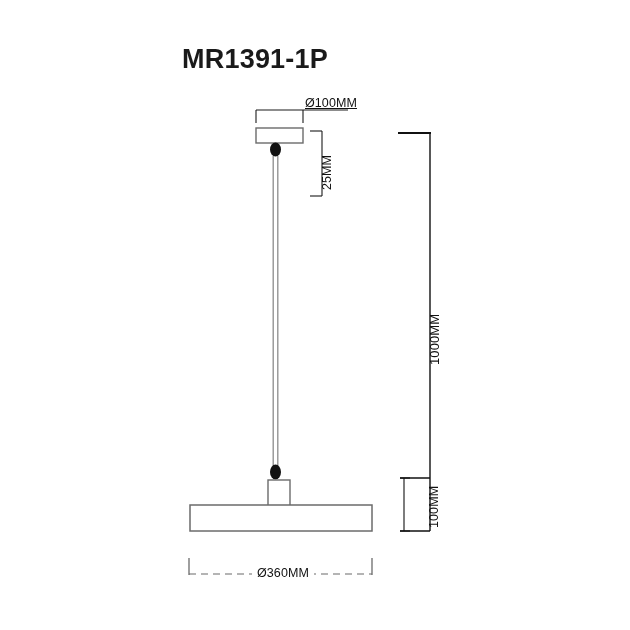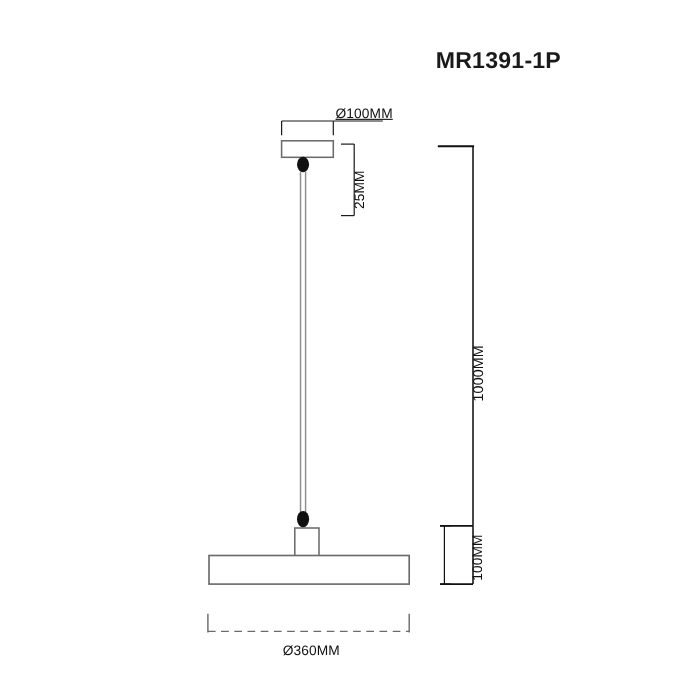--- a/index.html
+++ b/index.html
@@ -15,22 +15,22 @@
     width: 630px;
     height: 630px;
     background: #ffffff;
     overflow: hidden;
   }
   #drawing-title {
     position: absolute;
     left: 0;
     top: 44px;
     width: 510px;
-    text-align: right;
-    font-size: 21px;
+    text-align: center;
+    font-size: 27px;
     font-weight: bold;
     color: #1a1a1a;
     letter-spacing: 0.2px;
     font-family: "Liberation Sans", sans-serif;
   }
   .svg-layer {
     position: absolute;
     left: 0;
     top: 0;
   }
@@ -105,15 +105,15 @@
   </svg>
 
   <div class="dim-label" style="left:305px; top:96px;text-decoration:underline;">Ø100MM</div>
 
   <div class="dim-label rot-label" style="left:320px; top:190px;">25MM</div>
 
   <div class="dim-label rot-label" style="left:427px; top:365px; font-size:13px;">1000MM</div>
 
   <div class="dim-label rot-label" style="left:427px; top:528px;">100MM</div>
 
-  <div class="dim-label" style="left:252px; top:566px; background:#ffffff; padding:0 5px;margin-top:18px;">Ø360MM</div>
+  <div class="dim-label" style="left:252px; top:566px; background:#ffffff; padding:0 5px;">Ø360MM</div>
 
 </div>
 
 </body></html>

